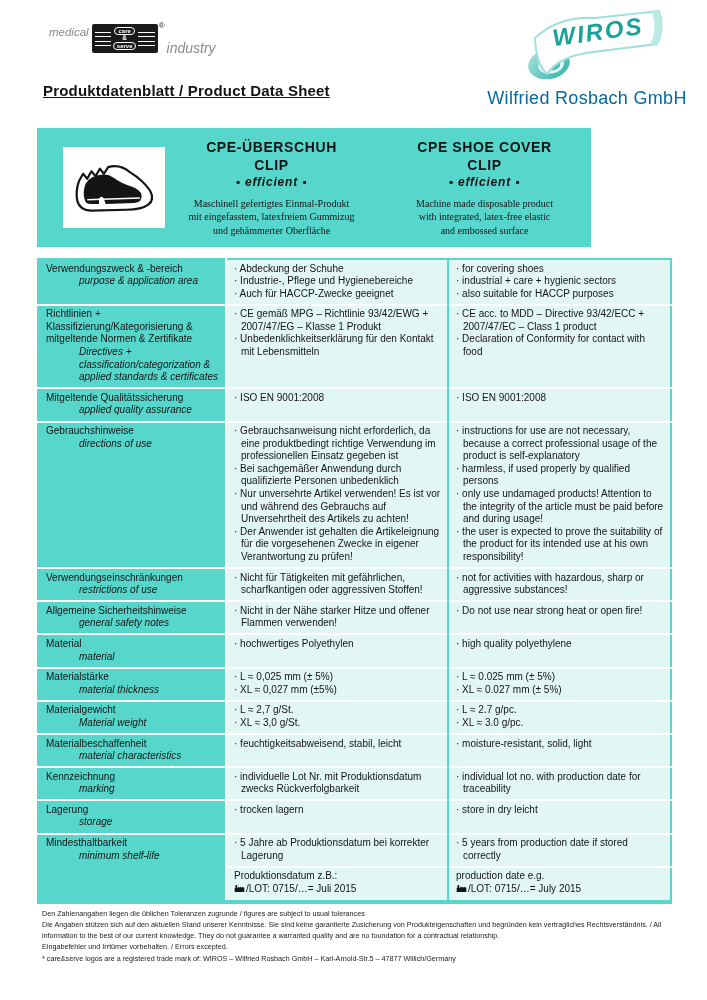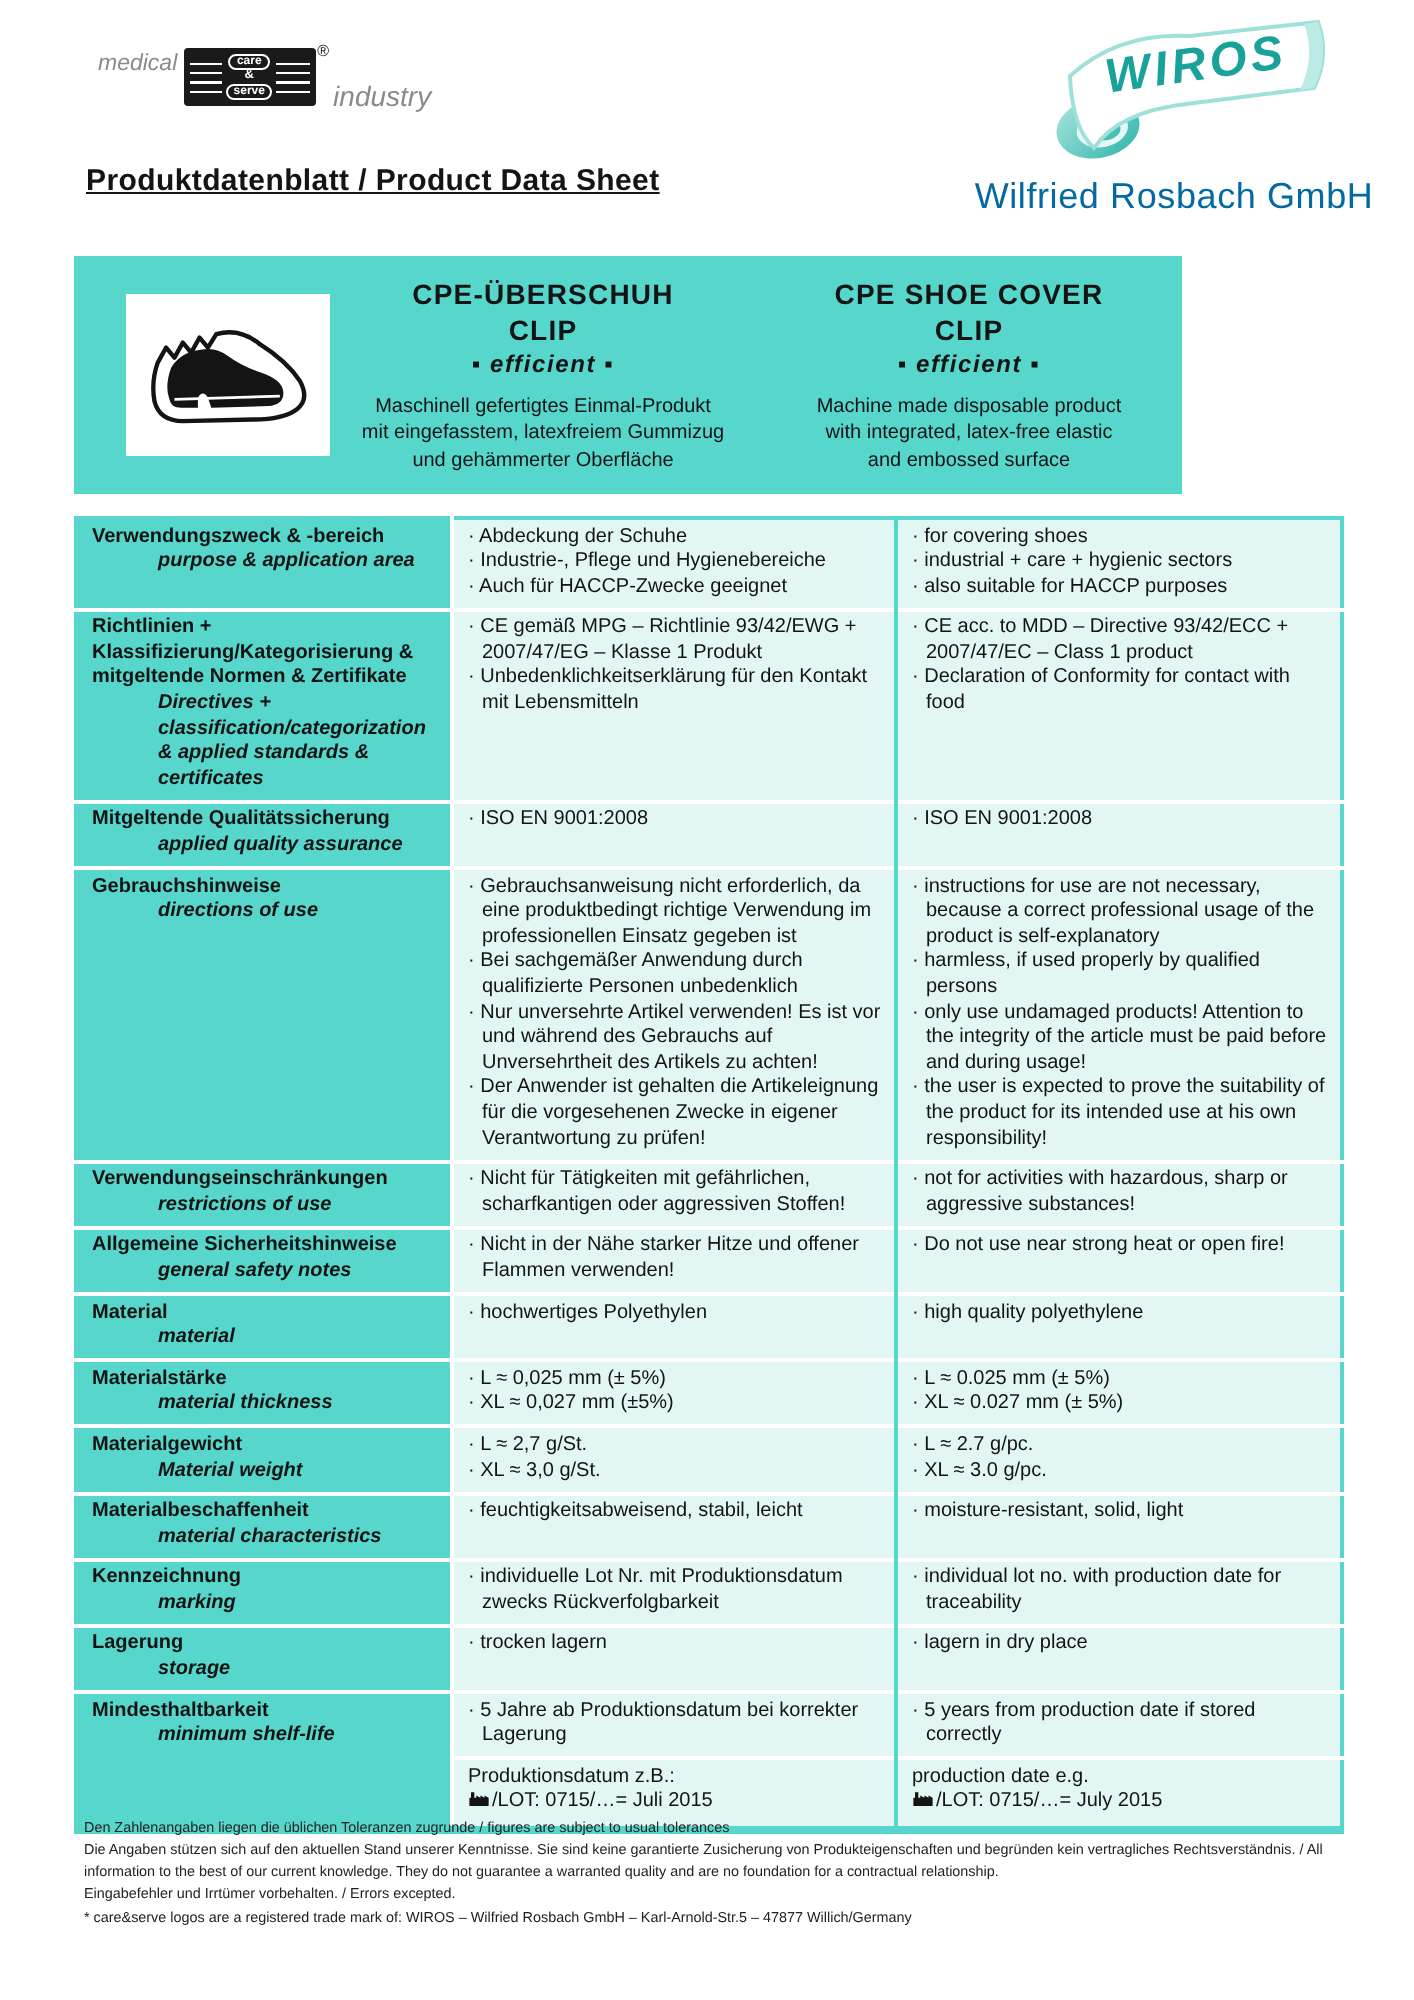--- a/index.html
+++ b/index.html
@@ -34,28 +34,28 @@
              text-decoration:underline;letter-spacing:.2px;}
 
   
   .banner{position:absolute;left:37px;top:128px;width:554px;height:119px;background:var(--teal);
           display:flex;align-items:center;}
   .img-box{width:102px;height:81px;background:#fff;margin-left:26px;flex:none;
            display:flex;align-items:center;justify-content:center;}
   .bcol{flex:1;text-align:center;padding:0 8px;}
   .btitle{font-size:14px;font-weight:bold;letter-spacing:.6px;line-height:1.3;white-space:pre-line;}
   .btag{font-size:12px;font-weight:bold;font-style:italic;letter-spacing:.8px;margin-top:1px;}
-  .bdesc{font-size:10px;line-height:1.35;margin-top:8px;white-space:pre-line;}
+  .bdesc{font-size:10px;line-height:1.35;margin-top:8px;white-space:pre-line;font-family:Liberation Serif, serif;}
 
   
   table.spec{position:absolute;left:37px;top:258px;width:633px;border-collapse:collapse;
              table-layout:fixed;border:2px solid var(--teal);border-bottom:4px solid var(--teal);}
   .spec col.c1{width:188px;} .spec col.c2{width:222px;} .spec col.c3{width:223px;}
   .spec td{vertical-align:top;font-size:10px;line-height:1.26;padding:2.5px 6px 3.5px 7px;}
-  .spec td.lab{background:var(--teal);font-weight:bold;}
+  .spec td.lab{background:var(--teal);font-weight:normal;}
   .lab-en{font-style:italic;padding-left:33px;}
   .spec td.de{background:var(--light-teal);border-left:2px solid #fff;}
   .spec td.en{background:var(--light-teal);border-left:2px solid var(--teal);}
   .spec tr + tr td{border-top:2px solid #fff;}
   .ci{padding-left:7px;text-indent:-7px;}
   .lotline{white-space:nowrap;}
   .fi{display:inline-block;vertical-align:-1px;margin-right:1px;}
 
   
   .fineprint{position:absolute;left:42px;top:908px;width:632px;font-size:7.2px;
@@ -291,21 +291,21 @@
       </tr>
       <tr>
         <td class="lab">
           <div class="lab-de">Lagerung</div>
           <div class="lab-en">storage</div>
         </td>
         <td class="de">
             <div class="ci">· trocken lagern</div>
           </td>
         <td class="en">
-            <div class="ci">· lagern in dry place</div>
+            <div class="ci">· store in dry leicht</div>
           </td>
       </tr>
       <tr>
         <td class="lab" rowspan="2">
           <div class="lab-de">Mindesthaltbarkeit</div>
           <div class="lab-en">minimum shelf-life</div>
         </td>
         <td class="de">
             <div class="ci">· 5 Jahre ab Produktionsdatum bei korrekter Lagerung</div>
           </td>

